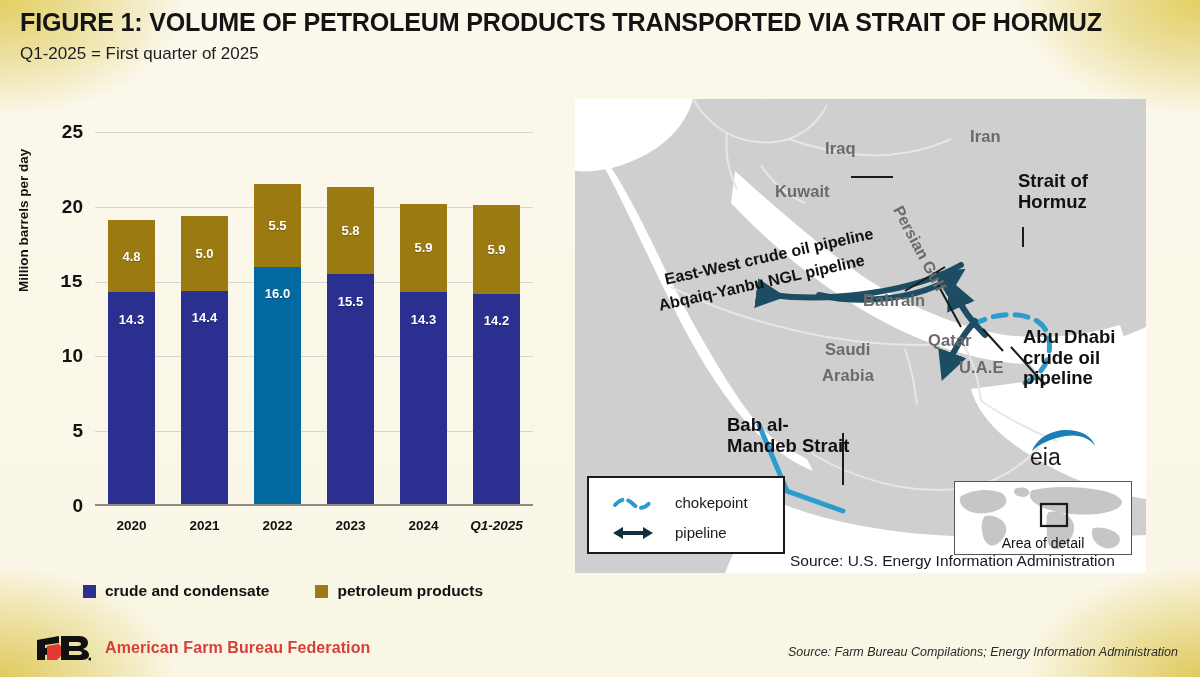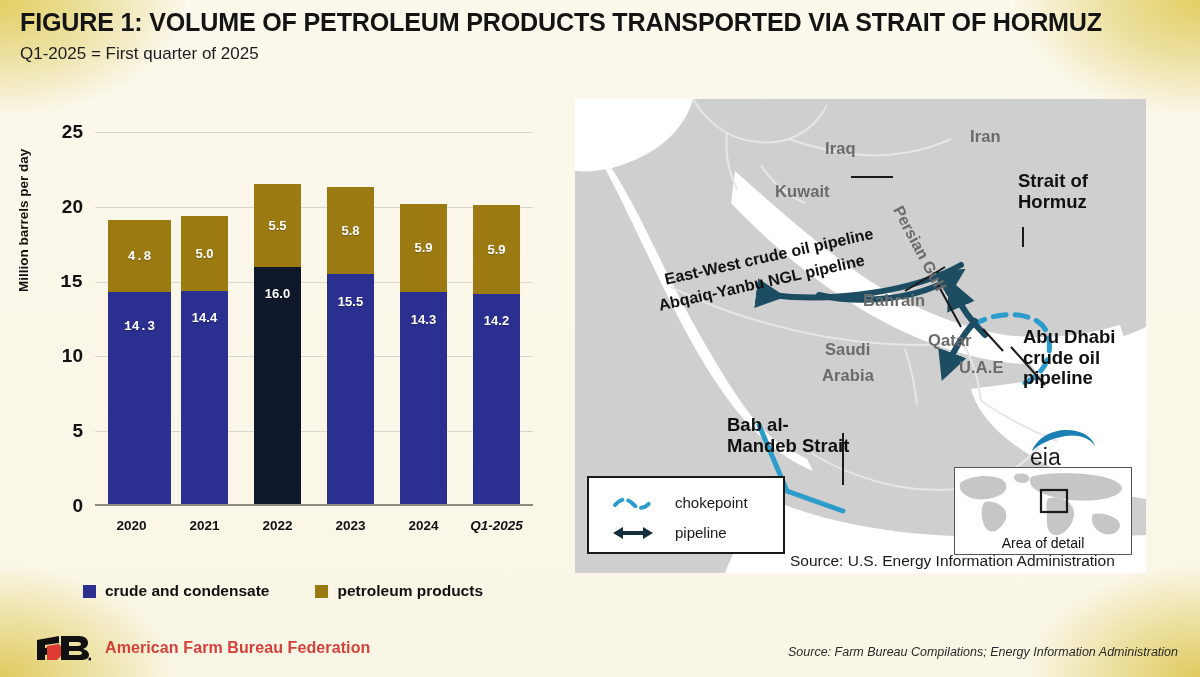--- a/index.html
+++ b/index.html
@@ -97,21 +97,21 @@
     position: absolute; color: #111; font-size: 16px; font-weight: 700;
     transform: rotate(-12.5deg); transform-origin: left top; white-space: nowrap;
   }
   #map-legend {
     position: absolute; left: 12px; top: 377px; width: 198px; height: 78px;
     background: #fff; border: 2px solid #1a1a1a;
   }
   .mleg-row { position: absolute; left: 22px; display: flex; align-items: center; gap: 20px; }
   .mleg-text { font-size: 15px; color: #1a1a1a; }
   #inset {
-    position: absolute; right: 14px; bottom: 18px; width: 178px; height: 88px;
+    position: absolute; right: 14px; bottom: 18px; width: 178px; height: 74px;
     background: #fff; border: 1.5px solid #555;
   }
   #inset-label {
     position: absolute; left: 0; right: 0; bottom: 3px; text-align: center;
     font-size: 14px; color: #111;
   }
   #eia-logo { position: absolute; right: 48px; bottom: 104px; width: 74px; height: 44px; }
   #map-source {
     position: absolute; left: 790px; top: 552px;
     font-size: 15.5px; color: #1a1a1a; white-space: nowrap;
@@ -151,21 +151,21 @@
       </div>
     <div id="ytick-host">
         <div class="ytick" style="top: 374px;">0</div>
         <div class="ytick" style="top: 299.2px;">5</div>
         <div class="ytick" style="top: 224.4px;">10</div>
         <div class="ytick" style="top: 149.6px; font-family: Liberation Mono, monospace;">15</div>
         <div class="ytick" style="top: 74.8px;">20</div>
         <div class="ytick" style="top: 0px;">25</div>
       </div>
     <div id="bars-host">
-        <div class="bar-col" style="left: 13px; width: 63px; font-family: Liberation Mono, monospace;">
+        <div class="bar-col" style="left: 13px; width: 47px;">
           <div class="seg" style="height: 71.808px; background: rgb(155, 122, 18);">
             <span class="seg-label">4.8</span>
           </div>
           <div class="seg" style="height: 213.928px; background: rgb(43, 47, 143); align-items: flex-start;">
             <span class="seg-label" style="margin-top: 42%;">14.3</span>
           </div>
         </div>
         <div class="xtick" style="left: 36.5px;">2020</div>
         <div class="bar-col" style="left: 86px; width: 47px;">
           <div class="seg" style="height: 74.8px; background: rgb(155, 122, 18);">
@@ -173,21 +173,21 @@
           </div>
           <div class="seg" style="height: 215.424px; background: rgb(43, 47, 143); align-items: flex-start;">
             <span class="seg-label" style="margin-top: 42%;">14.4</span>
           </div>
         </div>
         <div class="xtick" style="left: 109.5px;">2021</div>
         <div class="bar-col" style="left: 159px; width: 47px;">
           <div class="seg" style="height: 82.28px; background: rgb(155, 122, 18);">
             <span class="seg-label">5.5</span>
           </div>
-          <div class="seg" style="height: 239.36px; background: #0f172a; align-items: flex-start;">
+          <div class="seg" style="height: 239.36px; background: #0369a1; align-items: flex-start;">
             <span class="seg-label" style="margin-top: 42%;">16.0</span>
           </div>
         </div>
         <div class="xtick" style="left: 182.5px;">2022</div>
         <div class="bar-col" style="left: 232px; width: 47px;">
           <div class="seg" style="height: 86.768px; background: rgb(155, 122, 18);">
             <span class="seg-label">5.8</span>
           </div>
           <div class="seg" style="height: 231.88px; background: rgb(43, 47, 143); align-items: flex-start;">
             <span class="seg-label" style="margin-top: 42%;">15.5</span>

